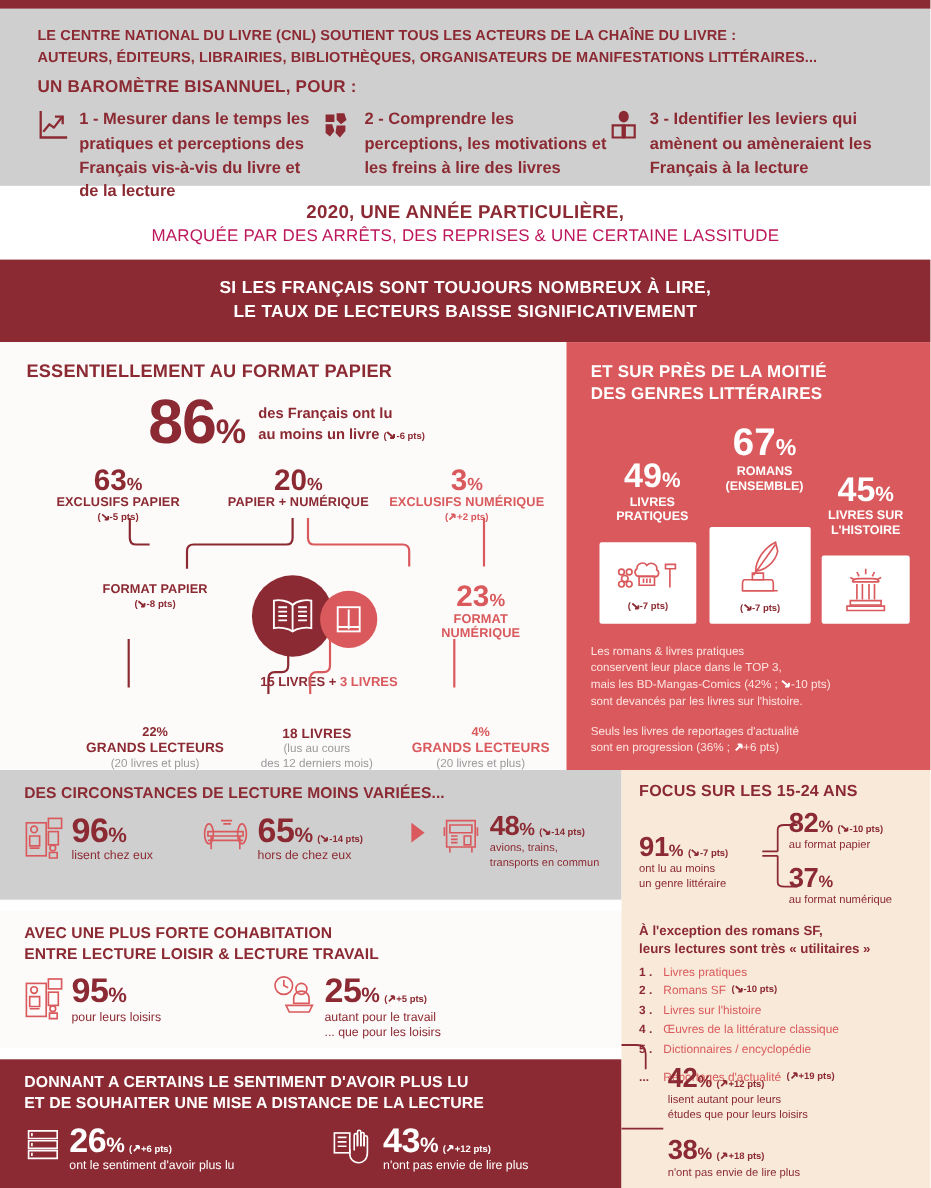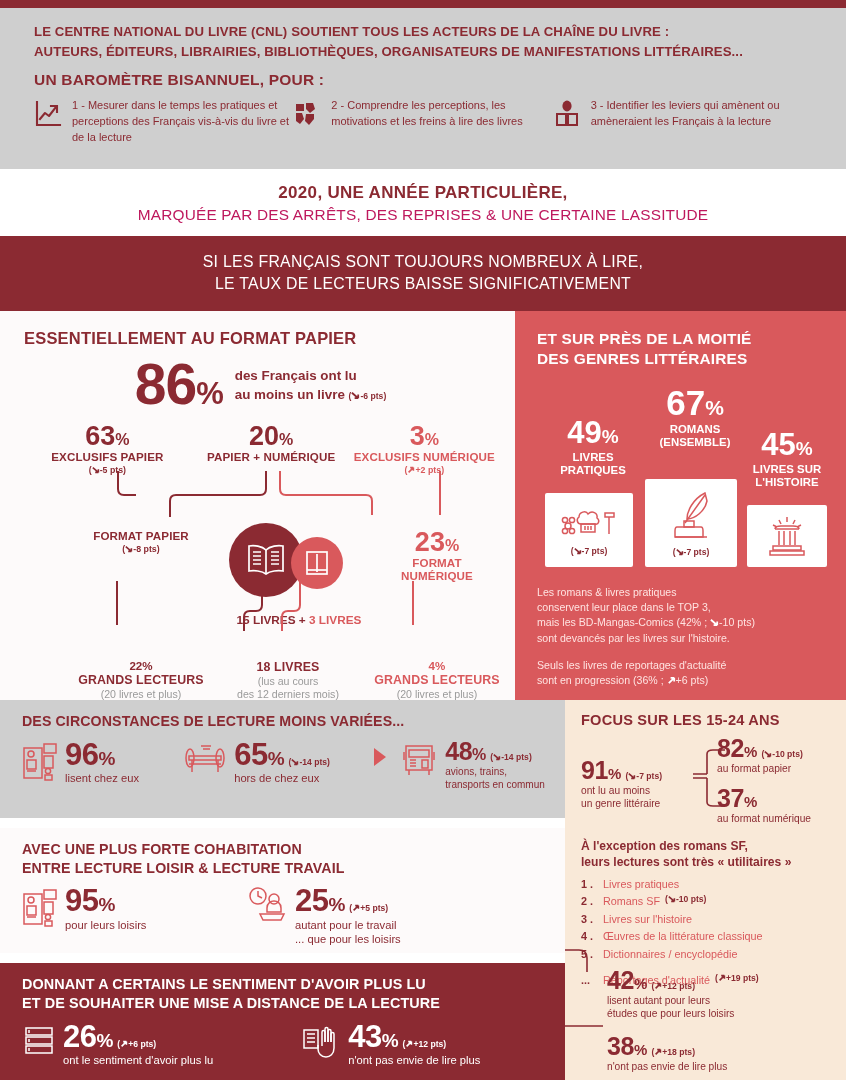--- a/index.html
+++ b/index.html
@@ -23,29 +23,29 @@
   .header-lead {
     color: #8b2a32; font-size: 13.2px; font-weight: bold; letter-spacing: .1px;
     line-height: 1.52;
   }
   .header-sub {
     color: #8b2a32; font-size: 15.5px; font-weight: bold; margin-top: 9px; letter-spacing: .2px;
   }
   .header-cols { display: flex; margin-top: 9px; gap: 0; }
   .hcol { display: flex; gap: 8px; width: 267px; }
   .hcol .icn { flex: 0 0 30px; padding-top: 2px; }
-  .hcol .txt { color: #8b2a32; font-size: 11px; font-weight: normal; line-height: 1.45; }
+  .hcol .txt { color: #8b2a32; font-size: 15px; font-weight: bold; line-height: 1.45; }
 
   
   .year-band { background: #ffffff; text-align: center; padding: 14px 0 12px; }
   .year-t1 { color: #8b2a32; font-weight: bold; font-size: 17px; letter-spacing: .3px; }
   .year-t2 { color: #be185d; font-weight: normal; font-size: 15.4px; margin-top: 3px; letter-spacing: .2px; }
 
   .red-band { background: #8b2a32; color: #fff; text-align: center; padding: 15px 0 16px; }
-  .red-band div { font-weight: normal; font-size: 15.8px; line-height: 1.4; letter-spacing: .3px; }
+  .red-band div { font-weight: bold; font-size: 15.8px; line-height: 1.4; letter-spacing: .3px; }
 
   
   .main-row { display: flex; height: 389px; }
   .col-left { width: 515px; background: #fdfafa; position: relative; padding: 18px 18px 0 24px; }
   .col-right { width: 331px; background: #d9595c; position: relative; padding: 18px 20px 0 22px; }
 
   .sec-title { color: #8b2a32; font-weight: bold; font-size: 16.5px; letter-spacing: .2px; }
   .sec-title-w { color: #ffffff; font-weight: bold; font-size: 15.4px; letter-spacing: .2px; line-height: 1.28; }
 
   .big86-row { display: flex; align-items: center; justify-content: center; margin-top: 12px; gap: 12px; }

